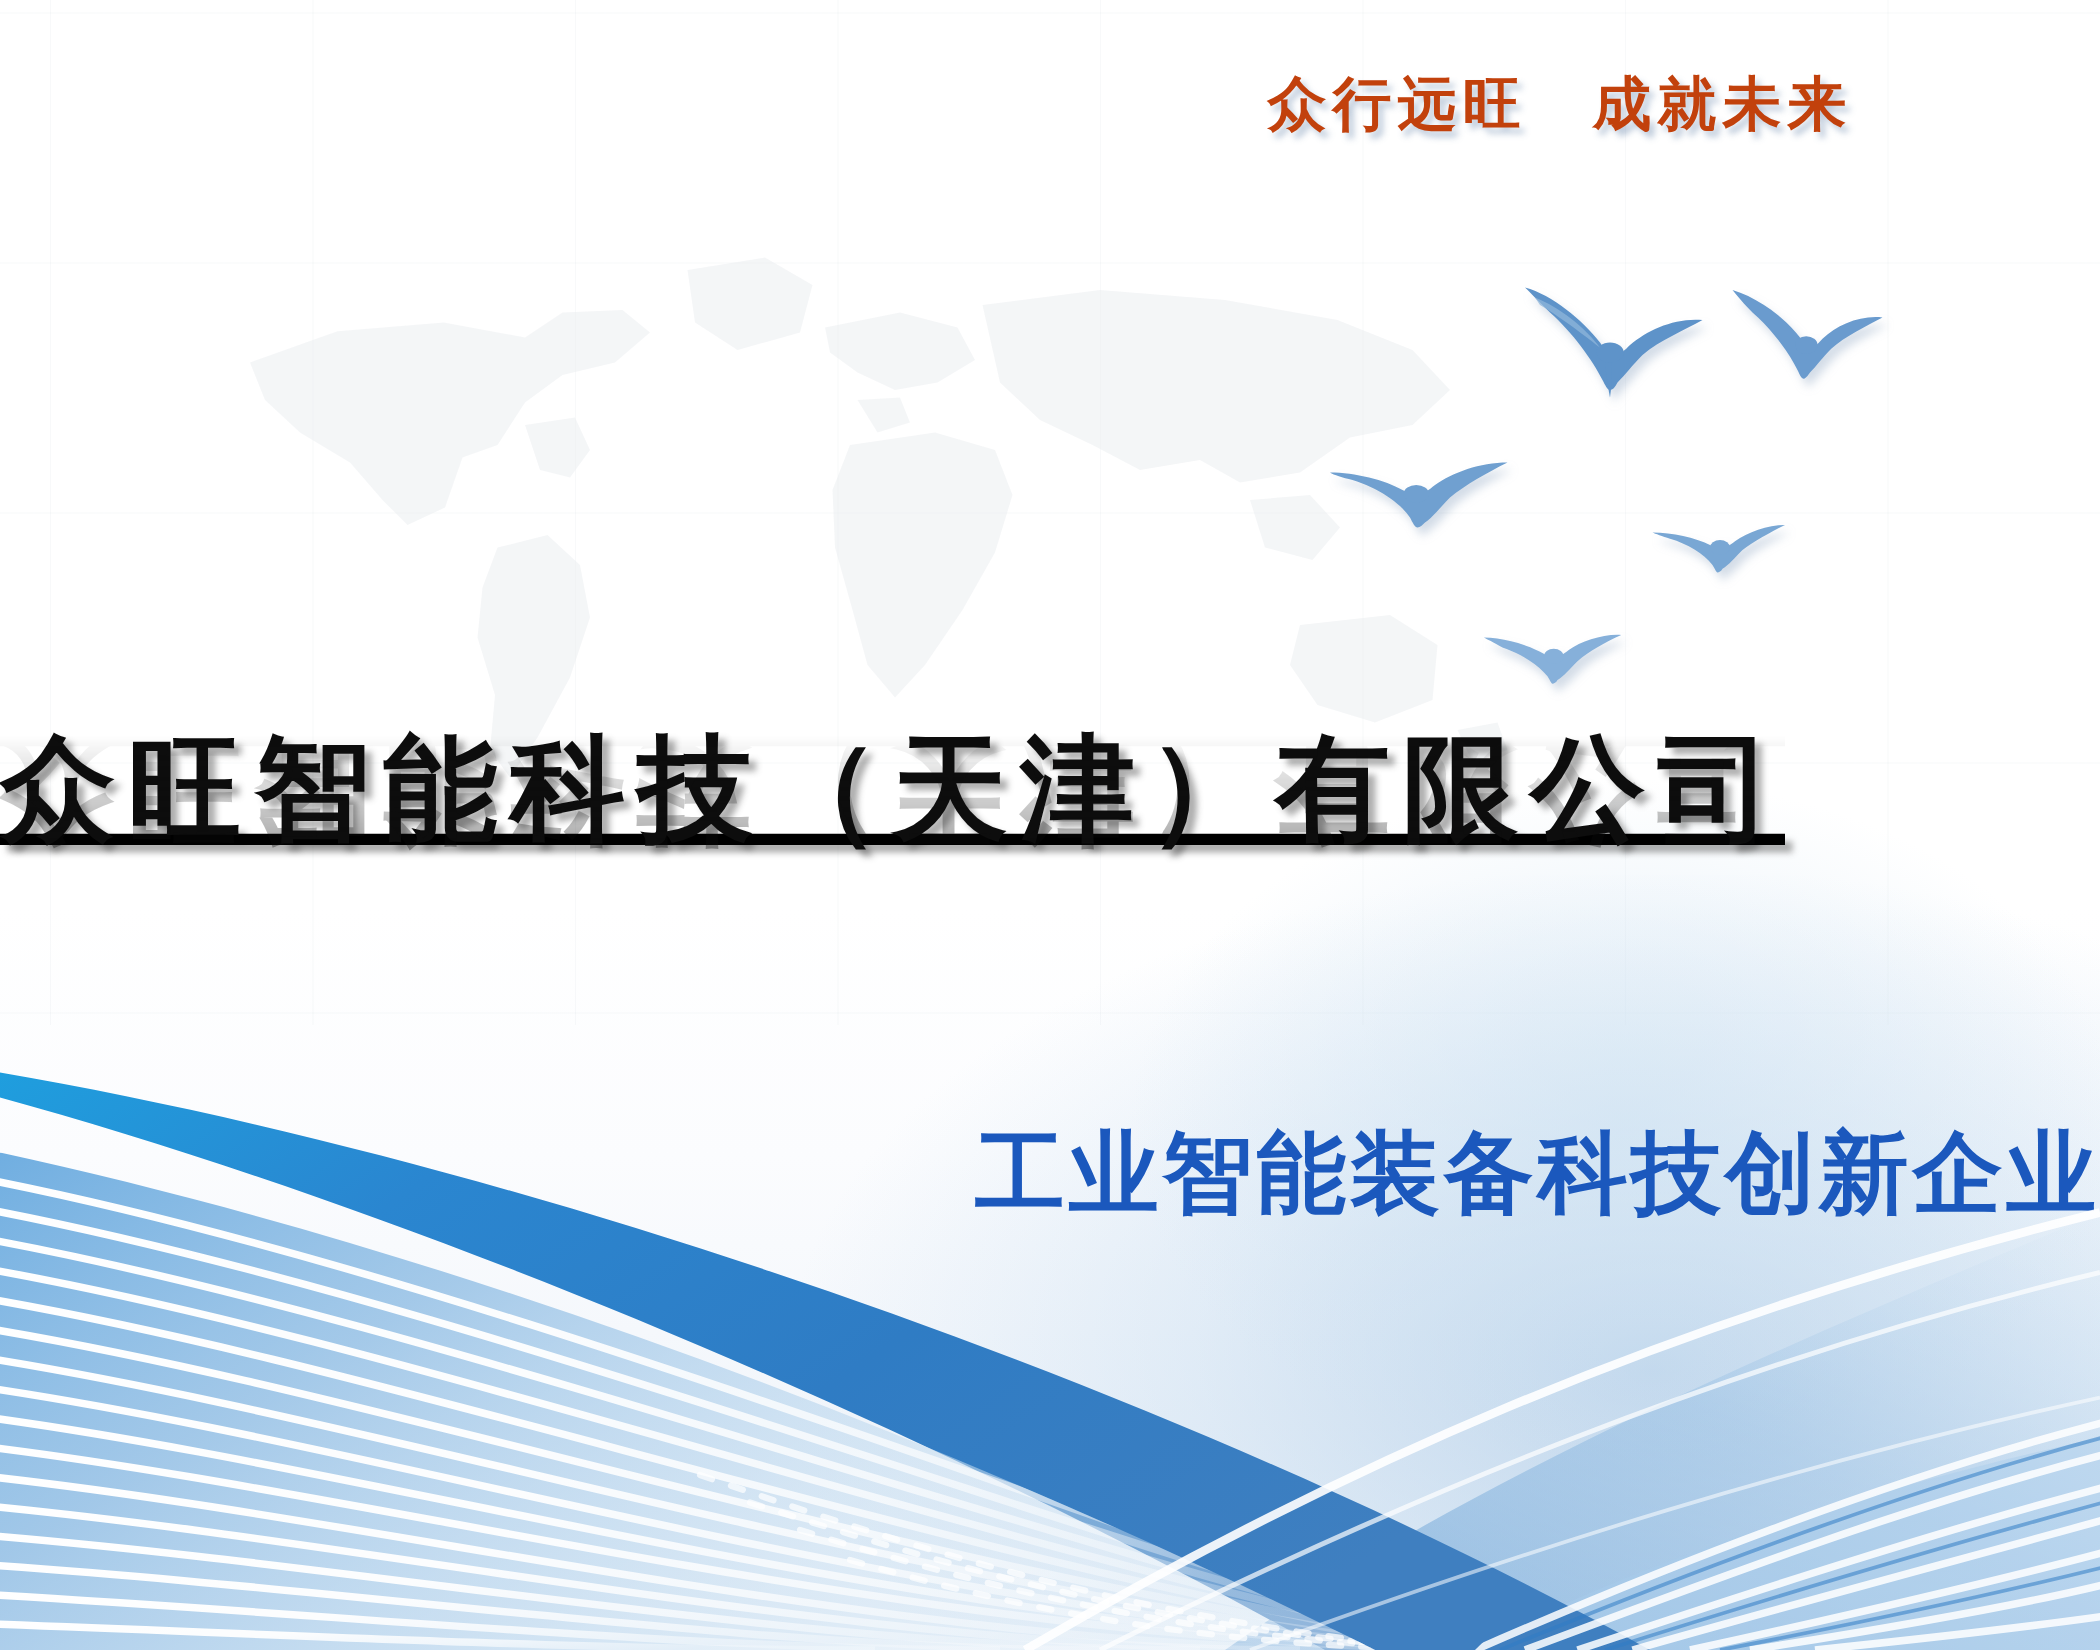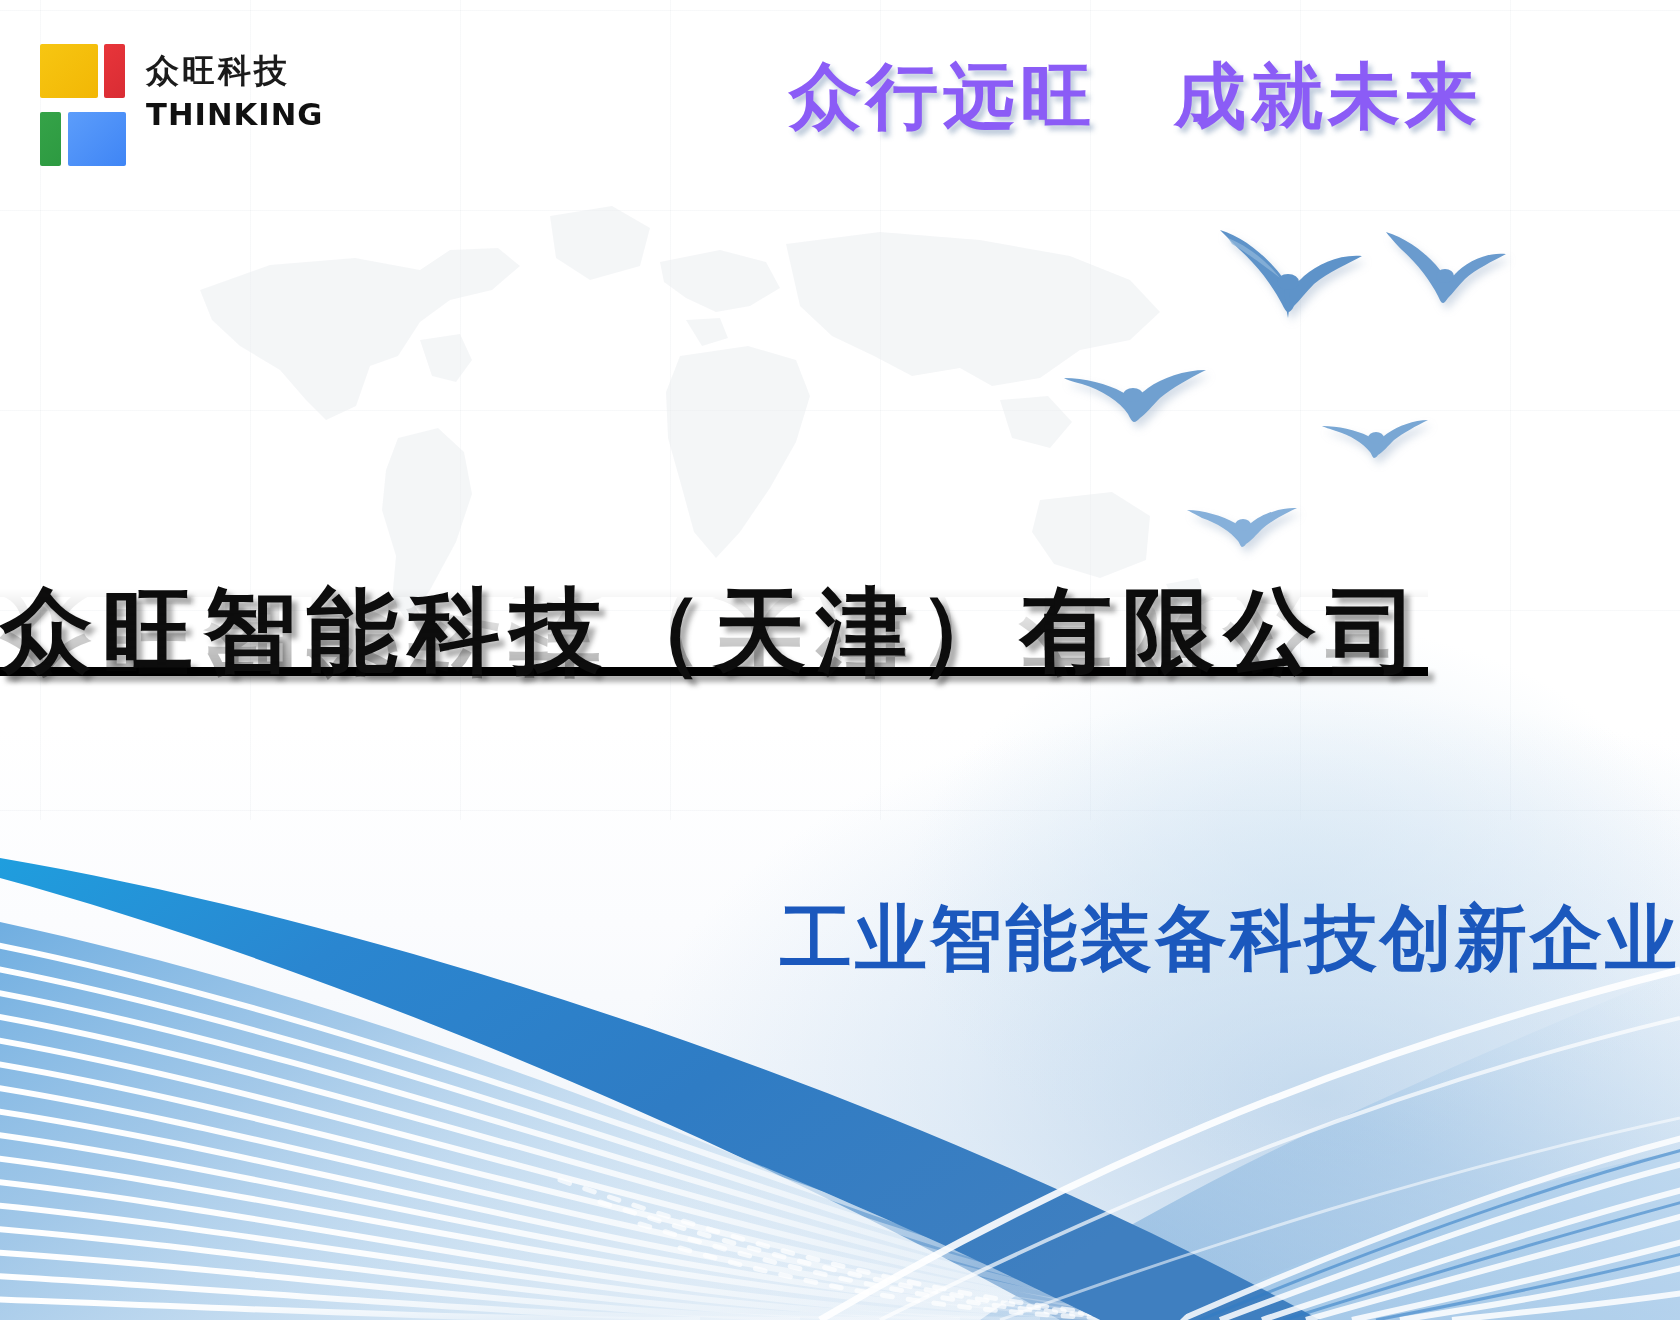--- a/index.html
+++ b/index.html
@@ -100,23 +100,23 @@
     line-height: 1;
     white-space: nowrap;
     transform: scaleX(1.02);
     transform-origin: left center;
   }
 
   .tagline {
     position: absolute;
     right: 198px;
     top: 60px;
-    font-size: 72px;
+    font-size: 47px;
     font-weight: 900;
-    color: #8b5cf6;
+    color: #c2410c;
     letter-spacing: 5px;
     white-space: nowrap;
     text-shadow: 4px 5px 5px rgba(100,130,170,0.42);
     line-height: 1;
   }
 
   
   .gull {
     position: absolute;
     filter: drop-shadow(4px 6px 4px rgba(110,140,175,0.30));
@@ -254,30 +254,20 @@
 
   <div class="gull" style="left:1185px; top:500px; width:114px; height:56px;">
     <svg viewBox="0 0 114 56" xmlns="http://www.w3.org/2000/svg">
       <g fill="#86b0da">
         <path d="M2 10 C18 10 38 16 50 23 C53 25 56 26 59 26 C62 26 66 23 70 20 C80 13 98 7 112 8 C99 14 86 21 77 29 C71 35 66 41 61 44 C60 46 58 47 57 47 C56 47 55 44 53 41 C46 32 32 23 17 18 C10 14 4 11 2 10 Z"></path>
         <ellipse cx="58" cy="25" rx="8" ry="6"></ellipse>
       </g>
     </svg>
   </div>
 
-  <div class="logo-block">
-    <div class="logo-sq yellow"></div>
-    <div class="logo-sq red"></div>
-    <div class="logo-sq green"></div>
-    <div class="logo-sq blue"></div>
-    <div class="logo-text">
-      <div class="logo-cn">众旺科技</div>
-      <div class="logo-en">THINKING</div>
-    </div>
-  </div>
 
   <div class="tagline">众行远旺　成就未来</div>
 
   <div class="title-wrap">
     <div class="main-title">众旺智能科技（天津）有限公司</div>
     <div class="main-title-reflection">众旺智能科技（天津）有限公司</div>
   </div>
 
   <div class="subtitle">工业智能装备科技创新企业</div>
 

